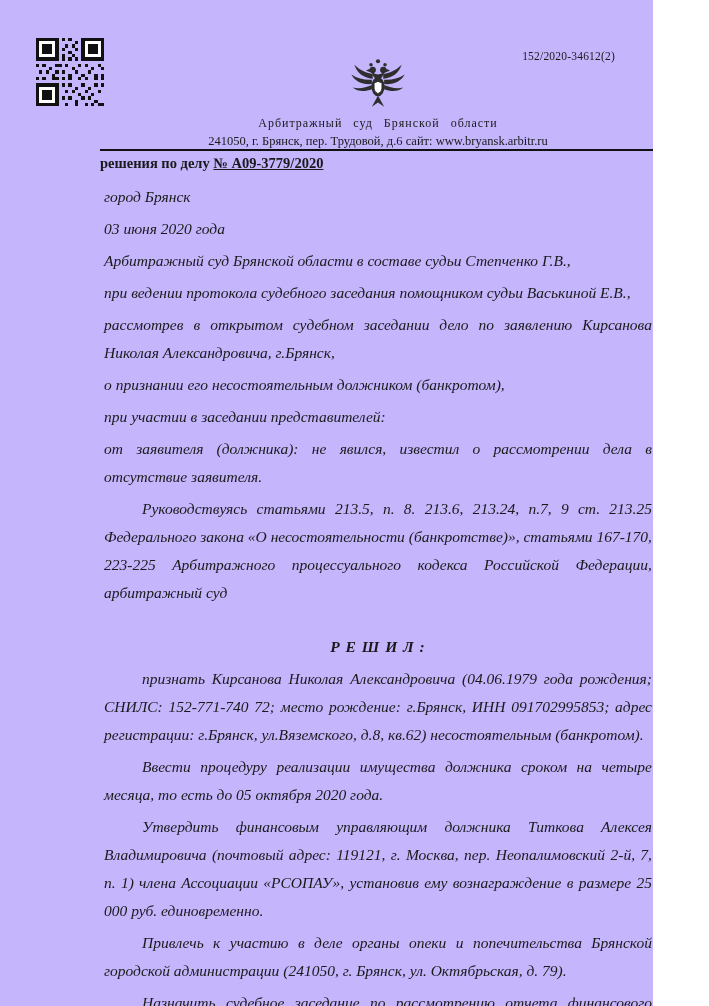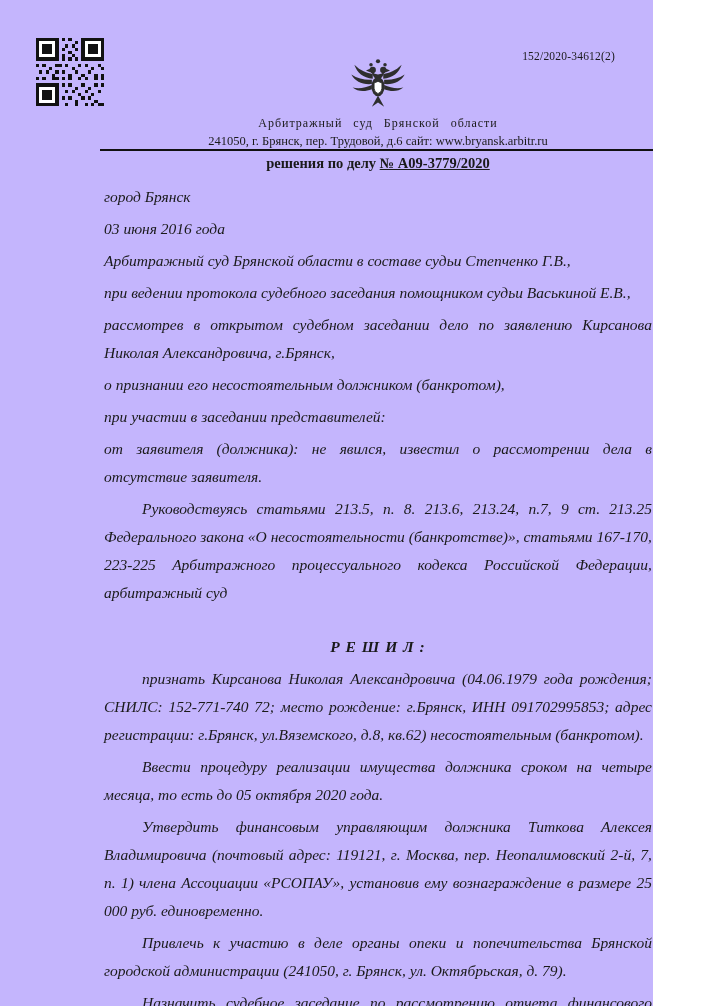--- a/index.html
+++ b/index.html
@@ -54,21 +54,20 @@
     border-bottom: 2.5px solid #111;
   }
   .doc-title {
     text-align: center;
     font-weight: bold;
     font-size: 16px;
     margin-top: 17px;
     letter-spacing: 0.5px;
   }
   .doc-subtitle {
-    text-align: center;
     font-weight: bold;
     font-size: 14.5px;
     margin-top: 4px;
   }
   .case-underline { text-decoration: underline; }
   .bodytext {
     margin-top: 11px;
     font-size: 15.5px;
     line-height: 28px;
   }
@@ -137,21 +136,21 @@
     </svg>
 
     <div class="court-name">Арбитражный  суд  Брянской  области</div>
     <div class="court-address">241050, г. Брянск, пер. Трудовой, д.6 сайт: www.bryansk.arbitr.ru</div>
     <div class="header-rule"></div>
 
     <div class="doc-subtitle"><span>решения по делу </span><span class="case-underline">№ А09-3779/2020</span></div>
 
     <div class="bodytext">
       <p>город Брянск</p>
-      <p>03 июня 2016 года</p>
+      <p>03 июня 2020 года</p>
       <p>Арбитражный суд Брянской области в составе судьи Степченко Г.В.,</p>
       <p>при ведении протокола судебного заседания помощником судьи Васькиной Е.В.,</p>
       <p>рассмотрев в открытом судебном заседании дело по заявлению Кирсанова Николая Александровича, г.Брянск,</p>
       <p>о признании его несостоятельным должником (банкротом),</p>
       <p>при участии в заседании представителей:</p>
       <p>от заявителя (должника): не явился, известил о рассмотрении дела в отсутствие заявителя.</p>
       <p class="indent">Руководствуясь статьями 213.5, п. 8. 213.6, 213.24, п.7, 9 ст. 213.25 Федерального закона «О несостоятельности (банкротстве)», статьями 167-170, 223-225 Арбитражного процессуального кодекса Российской Федерации, арбитражный суд</p>
 
       <p class="reshil">Р Е Ш И Л :</p>
 

